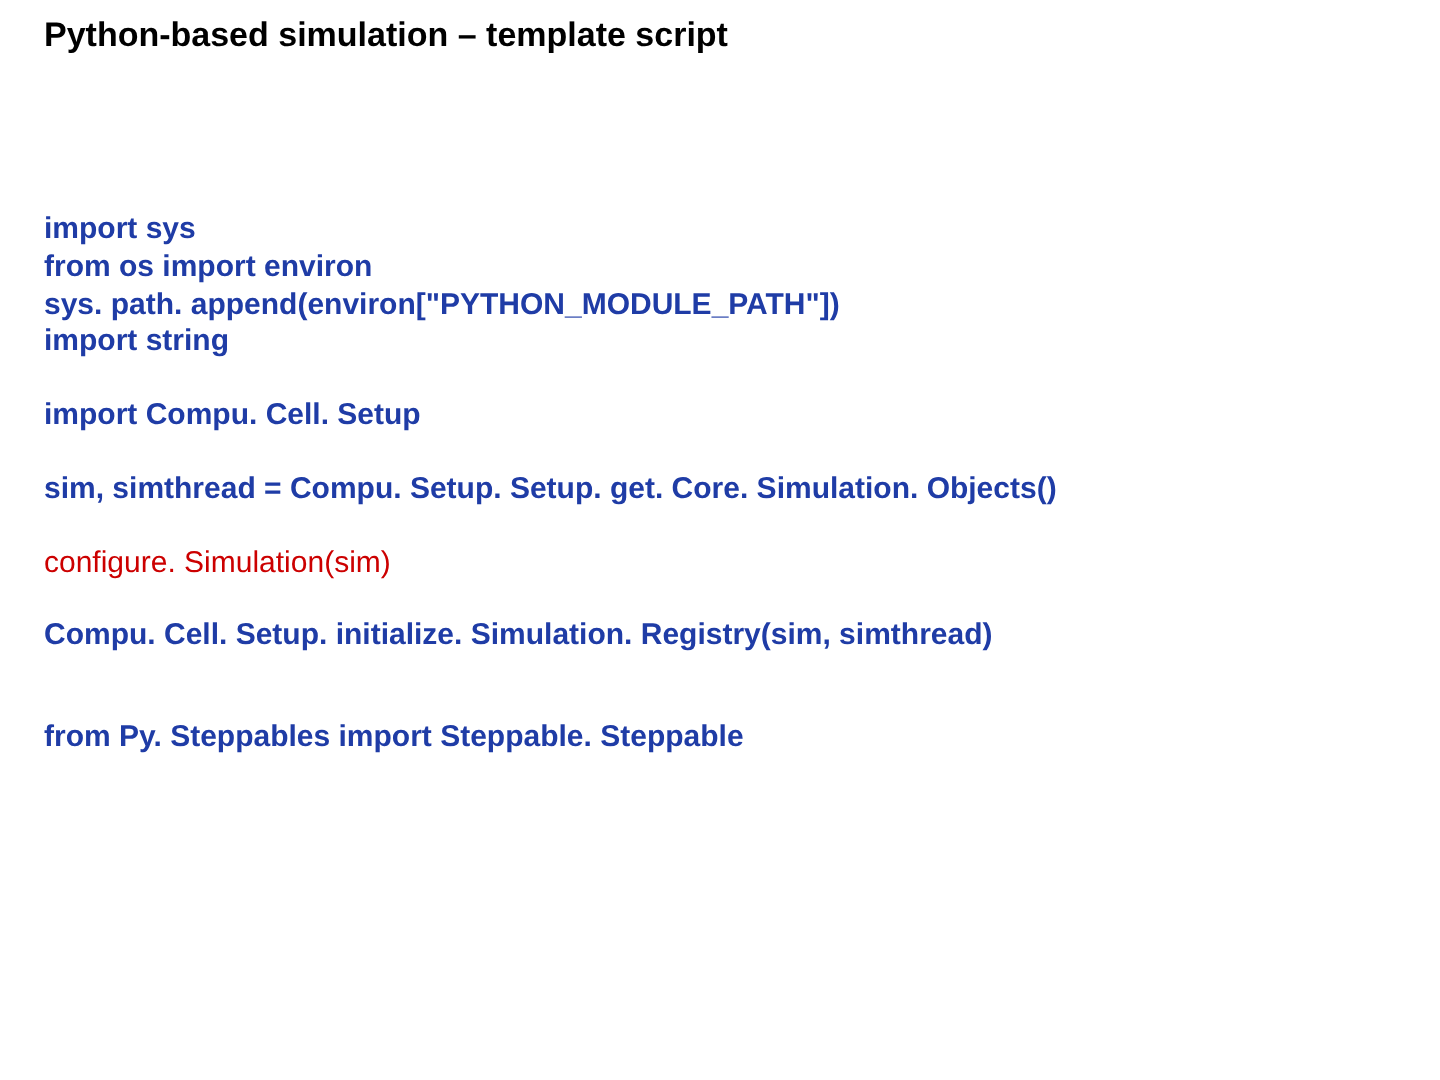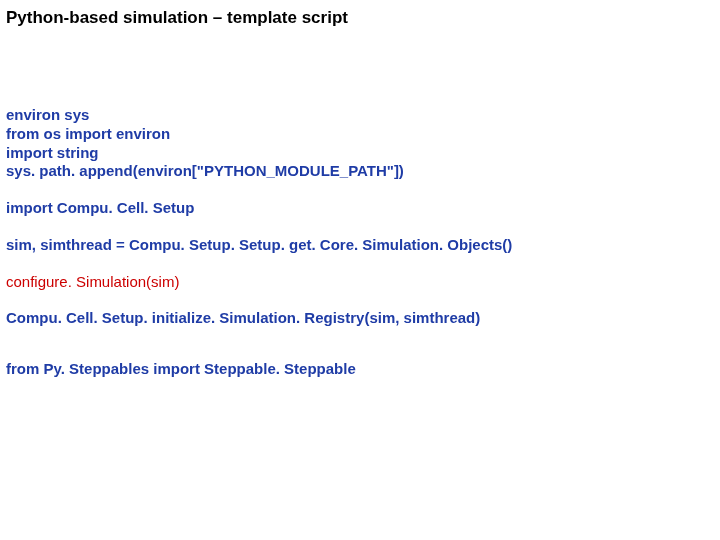--- a/index.html
+++ b/index.html
@@ -5,21 +5,21 @@
   html, body {
     margin: 0;
     padding: 0;
     width: 720px;
     height: 540px;
     background: #ffffff;
     font-family: Arial, Helvetica, sans-serif;
     overflow: hidden;
   }
   .page {
-    padding: 8px 6px;
+    padding: 8px 22px;
     box-sizing: border-box;
   }
   .title {
     color: #000000;
     font-size: 17px;
     font-weight: bold;
     margin-bottom: 78px;
   }
   .code {
     font-size: 15px;
@@ -34,24 +34,24 @@
   .gap-sm { height: 18px; }
   .gap-md { height: 32px; }
 </style>
 </head>
 <body>
 
 <div class="page">
   <div class="title">Python-based simulation – template script</div>
 
   <div class="code">
-    <div class="line bold">environ sys</div>
+    <div class="line bold">import sys</div>
     <div class="line bold">from os import environ</div>
+    <div class="line bold">sys. path. append(environ["PYTHON_MODULE_PATH"])</div>
     <div class="line bold">import string</div>
-    <div class="line bold">sys. path. append(environ["PYTHON_MODULE_PATH"])</div>
 
     <div class="gap-sm"></div>
     <div class="line bold">import Compu. Cell. Setup</div>
 
     <div class="gap-sm"></div>
     <div class="line bold">sim, simthread = Compu. Setup. Setup. get. Core. Simulation. Objects()</div>
 
     <div class="gap-sm"></div>
     <div class="line red">configure. Simulation(sim)</div>
 

